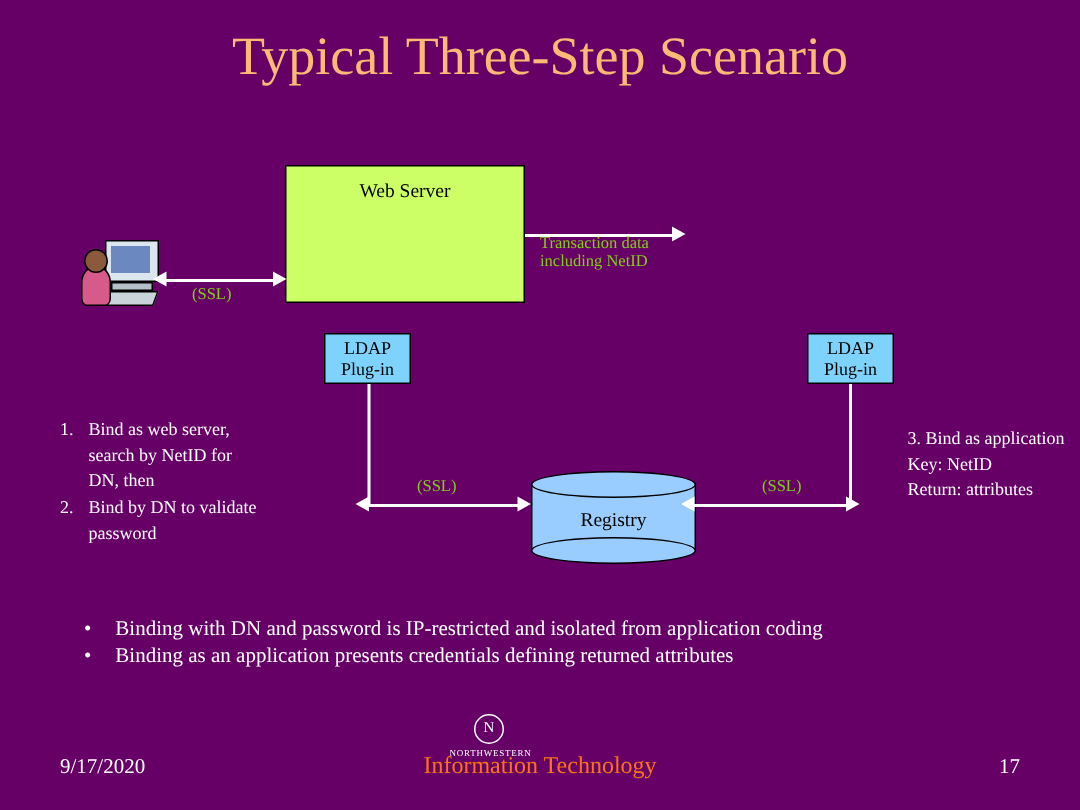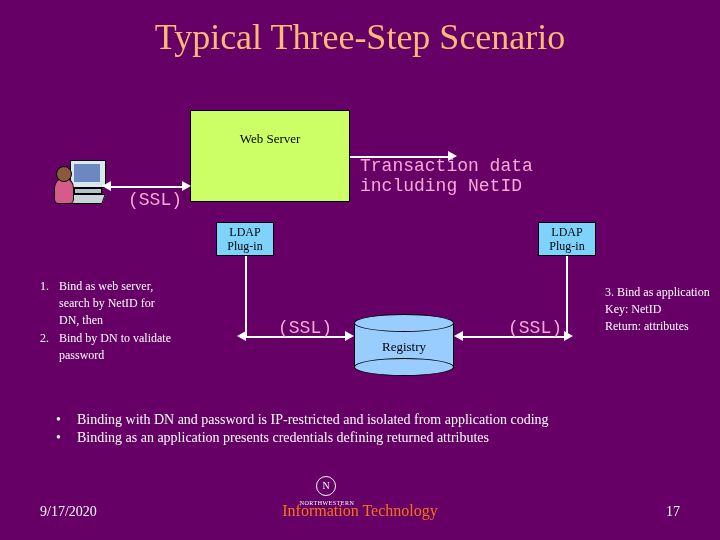--- a/index.html
+++ b/index.html
@@ -1,21 +1,21 @@
 <!DOCTYPE html>
 <html><head>
 <meta charset="utf-8">
 <style>
   body{margin:0;background:#660066;font-family:Georgia,'Times New Roman',serif;color:#000;}
   .slide{position:relative;width:720px;height:540px;}
   .title{position:absolute;top:16px;left:0;width:720px;text-align:center;font-size:36px;color:#fdba74;}
   .box{position:absolute;background:#ccff66;border:1.5px solid #000;box-sizing:border-box;}
   .box-label{font-family:'Comic Sans MS',cursive;font-size:13px;text-align:center;}
   .plug{position:absolute;background:#7dd3fc;border:1.5px solid #000;box-sizing:border-box;font-family:'Comic Sans MS',cursive;font-size:12px;text-align:center;line-height:1.2;padding:2px 0;}
-  .label{position:absolute;font-family:Liberation Mono, monospace;font-size:18px;color:#f9a8d4;}
+  .label{position:absolute;font-family:Liberation Serif, serif;font-size:11px;color:#84cc16;}
   .steps{position:absolute;font-family:'Comic Sans MS',cursive;font-size:12px;color:#fff;line-height:1.4;}
   .bullets{position:absolute;left:56px;top:412px;width:620px;color:#fff;font-size:14px;}
   .bullets .row{display:flex;gap:16px;margin-bottom:2px;}
   .footer-date{position:absolute;left:40px;bottom:20px;color:#fff;font-size:14px;}
   .footer-center{position:absolute;left:0;bottom:20px;width:720px;text-align:center;color:#f97316;font-size:16px;}
   .footer-page{position:absolute;right:40px;bottom:20px;color:#fff;font-size:14px;}
   .line{position:absolute;background:#fff;}
   .arrow-r{position:absolute;width:0;height:0;border-top:5px solid transparent;border-bottom:5px solid transparent;border-left:9px solid #fff;}
   .arrow-l{position:absolute;width:0;height:0;border-top:5px solid transparent;border-bottom:5px solid transparent;border-right:9px solid #fff;}
   .cyl{position:absolute;}
@@ -35,21 +35,21 @@
   .user .torso{position:absolute;left:4px;top:18px;width:18px;height:24px;background:#d65a8a;border:1px solid #000;border-radius:40% 40% 20% 20%;}
 </style>
 </head>
 <body>
 
 <div class="slide">
 
   <div class="title">Typical Three-Step Scenario</div>
 
   <div class="box" style="left:190px;top:110px;width:160px;height:92px;">
-    <div class="box-label" style="margin-top:20px;">Web Server</div>
+    <div class="box-label" style="margin-top:8px;">Web Server</div>
   </div>
   <div class="plug" style="left:216px;top:222px;width:58px;height:34px;"><span style="white-space:pre-line;">LDAP
 Plug-in</span></div>
 
   <div class="plug" style="left:538px;top:222px;width:58px;height:34px;"><span style="white-space:pre-line;">LDAP
 Plug-in</span></div>
 
   <div class="user">
     <div class="monitor"></div>
       <div class="screen"></div>
@@ -62,21 +62,21 @@
   <div class="line" style="left:110px;top:186px;width:72px;height:2px;"></div>
   <div class="arrow-r" style="left:182px;top:181px;"></div>
   <div class="arrow-l" style="left:102px;top:181px;"></div>
   <div class="label" style="left:128px;top:190px;">(SSL)</div>
 
   <div class="line" style="left:350px;top:156px;width:100px;height:2px;"></div>
   <div class="arrow-r" style="left:448px;top:151px;"></div>
   <div class="label" style="left:360px;top:156px;white-space:pre-line;">Transaction data
 including NetID</div>
 
-  <div class="cyl" style="left:354px;top:314px;width:100px;height:62px;">
+  <div class="cyl" style="left:354px;top:314px;width:100px;height:62px;padding-left:10px;">
     <div class="body"></div>
       <div class="bot"></div>
       <div class="top"></div>
     <div class="txt">Registry</div>
   </div>
 
   <div class="line" style="left:245px;top:256px;width:2px;height:80px;"></div>
   <div class="line" style="left:245px;top:336px;width:102px;height:2px;"></div>
   <div class="arrow-r" style="left:345px;top:331px;"></div>
   <div class="arrow-l" style="left:237px;top:331px;"></div>

